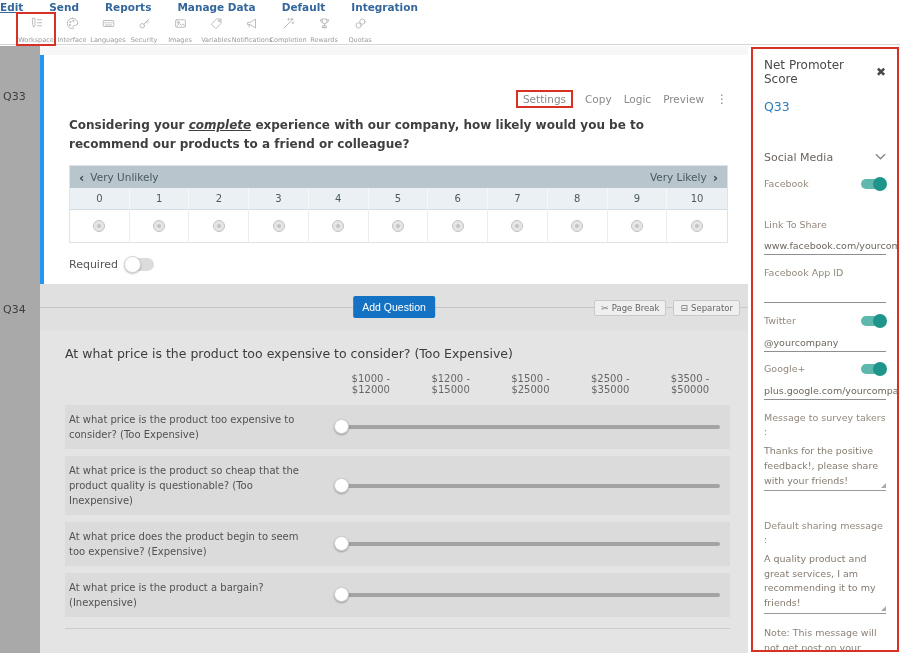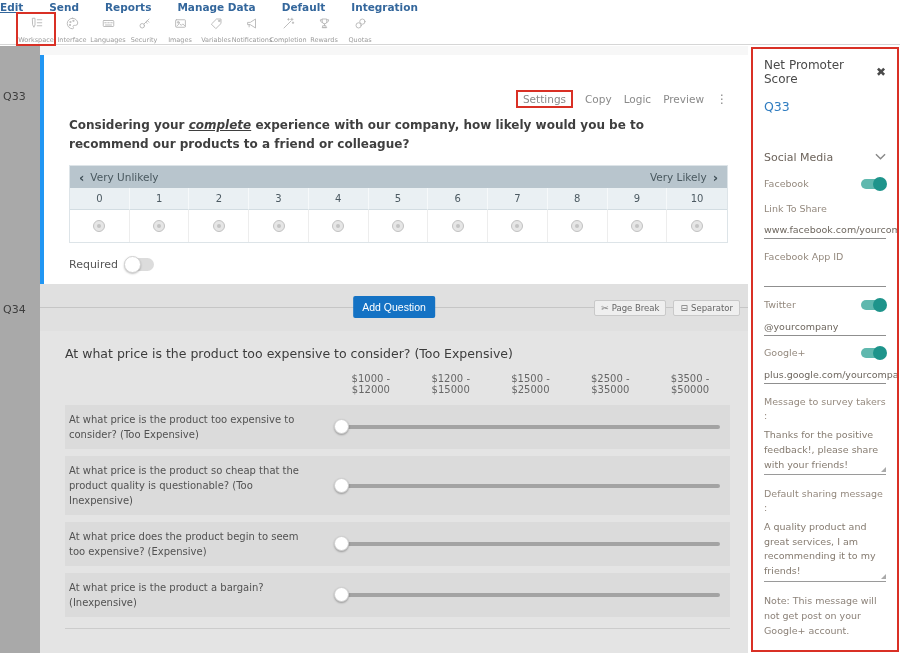--- a/index.html
+++ b/index.html
@@ -85,21 +85,21 @@
   .sb-chev svg { width:11px; height:7px; stroke:#888; fill:none; stroke-width:1.5; }
   .sb-row { display:flex; justify-content:space-between; align-items:center; }
   .sb-label { font-size:9.5px; color:#94897e; line-height:1.4; }
   .toggle-on { position:relative; width:25px; height:10px; background:#5fb8ae; border-radius:6px; cursor:pointer; flex-shrink:0; }
   .toggle-on .knob { position:absolute; right:-1px; top:-2px; width:14px; height:14px; border-radius:50%; background:#1e948b; }
   .sb-input { border-bottom:1px solid #8f8f8f; font-size:9.5px; color:#6e675f; padding-bottom:3px; cursor:text; }
   .sb-input.empty { height:14px; }
   .sb-textarea { position:relative; font-size:9.5px; color:#857b70; line-height:1.55; border-bottom:1px solid #9a9a9a; padding-bottom:2px; cursor:text; }
   .sb-textarea::after { content:""; position:absolute; right:0; bottom:2px; width:0; height:0; border-left:5px solid transparent; border-bottom:5px solid #aaa; }
   .sb-note { font-size:9.5px; color:#8c8279; line-height:1.6; }
-  .mt6{margin-top:6px;} .mt8{margin-top:8px;} .mt10{margin-top:10px;} .mt11{margin-top:11px;} .mt12{margin-top:12px;} .mt13{margin-top:13px;}
+  .mt6{margin-top:6px;} .mt8{margin-top:8px;} .mt10{margin-top:10px;} .mt11{margin-top:11px;} .mt12{margin-top:28px;} .mt13{margin-top:13px;}
 </style>
 </head>
 <body>
 
 <div id="app">
 
   <div class="menubar">
     <span class="menu-item active">Edit</span>
     <span class="menu-item">Send</span>
     <span class="menu-item">Reports</span>

